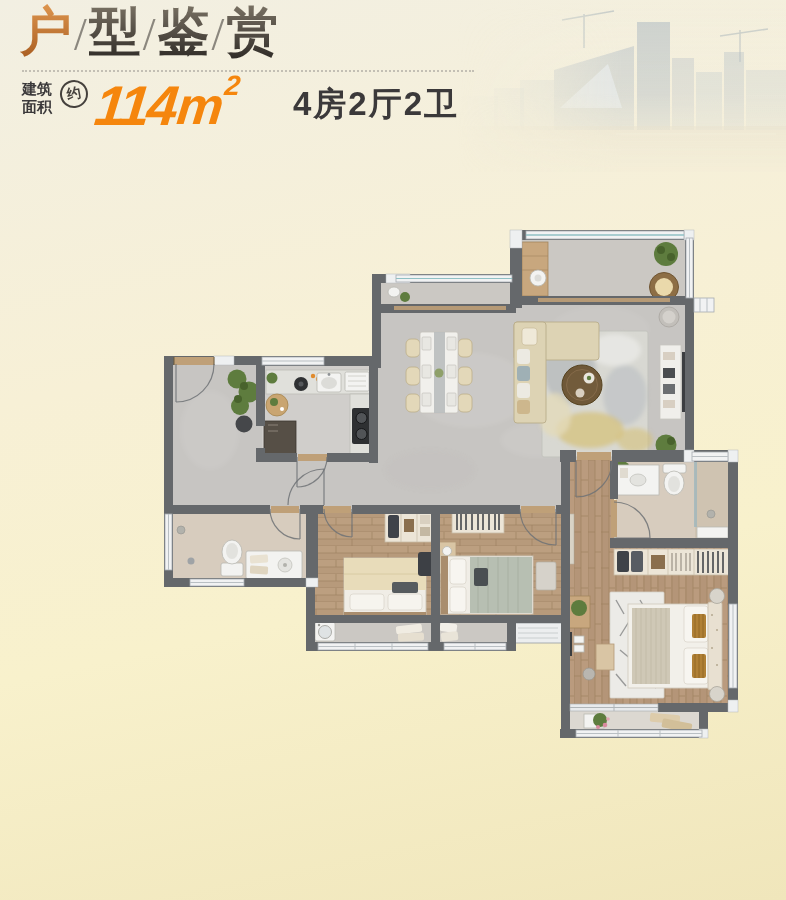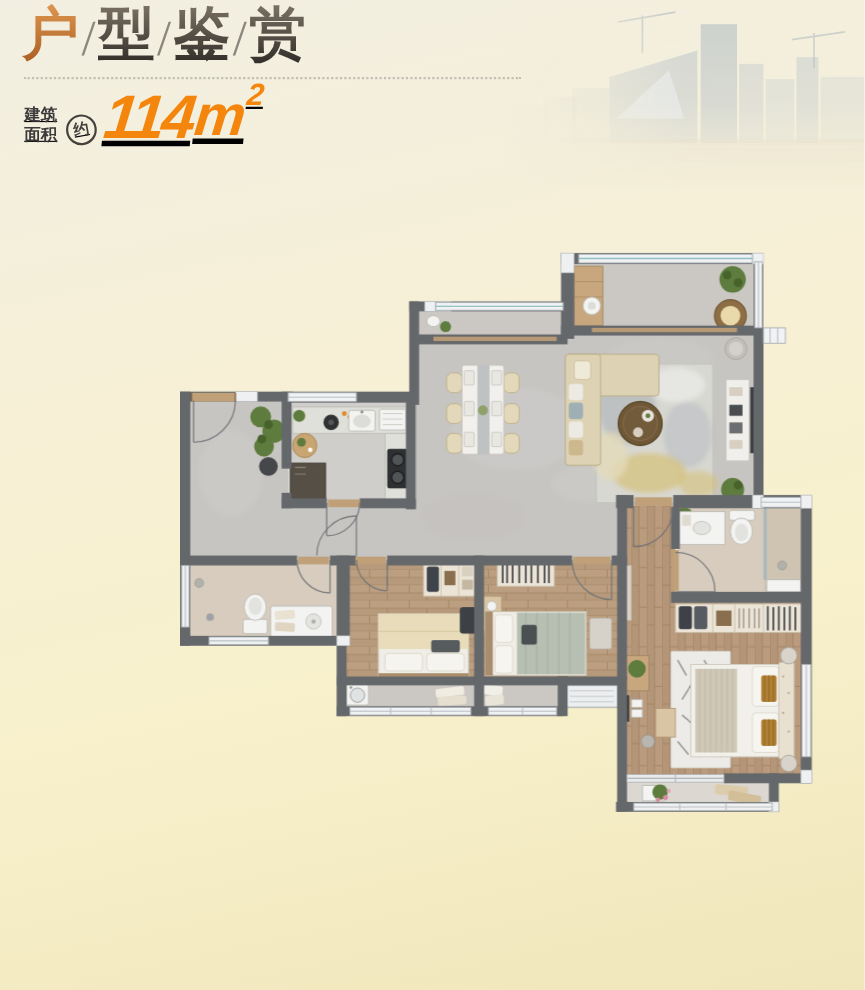--- a/index.html
+++ b/index.html
@@ -13,21 +13,21 @@
   .title-row{position:absolute;left:20px;top:4px;display:flex;align-items:flex-end;}
   .tchar{
     font-family:"Liberation Serif", serif;font-weight:bold;font-size:52px;line-height:1.08;
     background:linear-gradient(180deg,var(--title-dark-top,#7a7264),var(--title-dark-bottom,#2f2b27));
     -webkit-background-clip:text;background-clip:text;color:transparent;
   }
   .tchar.accent{background:linear-gradient(180deg,var(--title-accent-top,#dd954e),var(--title-accent-bottom,#a85c20));-webkit-background-clip:text;background-clip:text;color:transparent;}
   .slash{font-family:"Liberation Serif", serif;font-size:46px;color:var(--slash,#8b877e);margin:0 2px 2px 2px;line-height:1;}
   .subtitle{font-size:24px;color:var(--subtitle,#8f8f91);margin:0 0 8px 14px;letter-spacing:.5px;white-space:nowrap;}
   .dotted{position:absolute;left:22px;top:70px;width:452px;border-top:2px dotted var(--divider,#c3bfb4);}
-  .area-row{position:absolute;left:22px;top:80px;display:flex;align-items:flex-end;text-decoration:underline;}
+  .area-row{position:absolute;left:22px;top:80px;display:flex;align-items:flex-start;}
   .area-label{display:flex;flex-direction:column;font-size:15px;font-weight:bold;color:var(--text-dark,#3b393a);line-height:1.2;}
   .approx-badge{width:24px;height:24px;border:2px solid #45413d;border-radius:50%;display:flex;align-items:center;justify-content:center;
     font-size:14px;font-weight:bold;color:#45413d;margin:0 7px 0 8px;transform:rotate(-10deg);}
   .area-value{display:flex;align-items:flex-start;font-style:italic;font-weight:bold;color:var(--accent,#f5860d);transform:skewX(-6deg);}
   .area-value .num{font-size:56px;line-height:.92;letter-spacing:-3px;}
   .area-value .unit{font-size:52px;line-height:1;margin-left:2px;}
   .area-value .sup{font-size:28px;line-height:1;margin-left:-1px;transform:translateY(-8px);}
   .layout-text{position:absolute;left:293px;top:82px;font-size:33px;font-weight:bold;color:var(--text-dark,#3b393a);letter-spacing:2px;white-space:nowrap;}
   #floorplan{position:absolute;left:160px;top:226px;width:584px;height:520px;}
   
@@ -110,20 +110,21 @@
       <span>建筑</span>
       <span>面积</span>
     </div>
     <div class="approx-badge">约</div>
     <div class="area-value">
       <span class="num">114</span>
       <span class="unit">m</span>
       <span class="sup">2</span>
     </div>
   </div>
+  <div class="layout-text">4房2厅2卫</div>
 </header>
 
 <svg id="floorplan" viewBox="160 226 584 520">
   <defs>
     <pattern id="pwoodH" width="36" height="14" patternUnits="userSpaceOnUse">
       <rect width="36" height="14" fill="#b79a7b"></rect>
       <rect width="36" height="7" fill="#c1a486" opacity=".5"></rect>
       <path d="M0 7 H36 M0 14 H36" stroke="#9e8161" stroke-width="0.7"></path>
       <path d="M12 0 V7 M28 7 V14" stroke="#9e8161" stroke-width="0.7"></path>
     </pattern>

